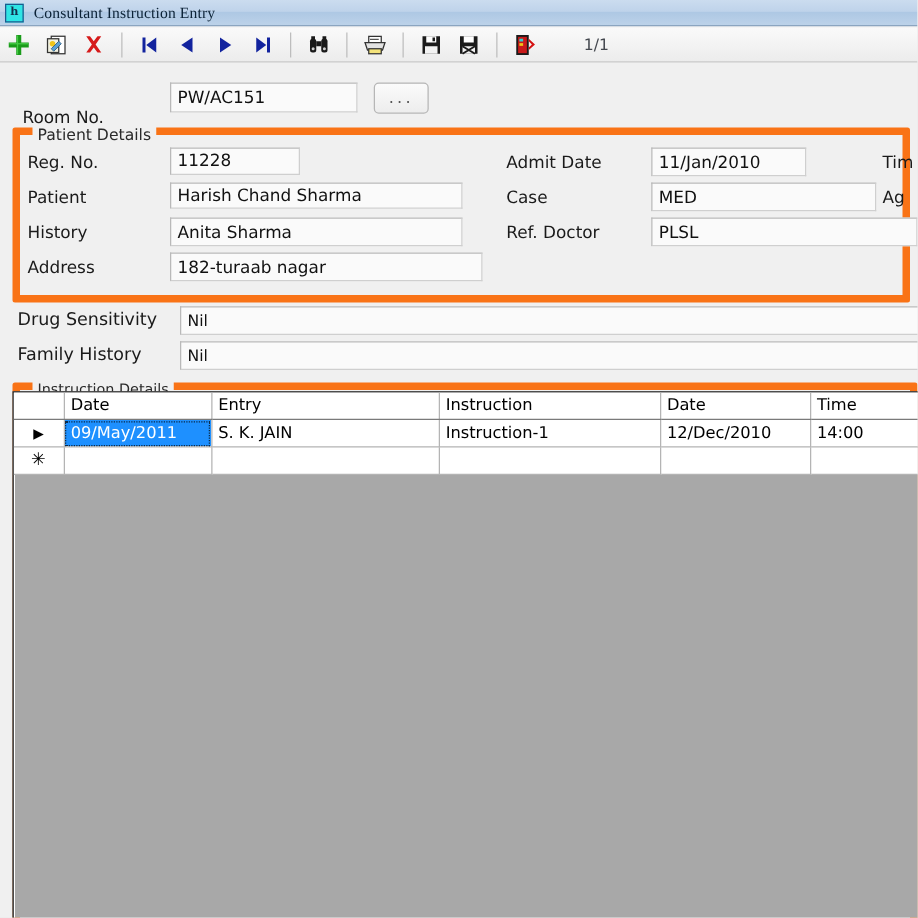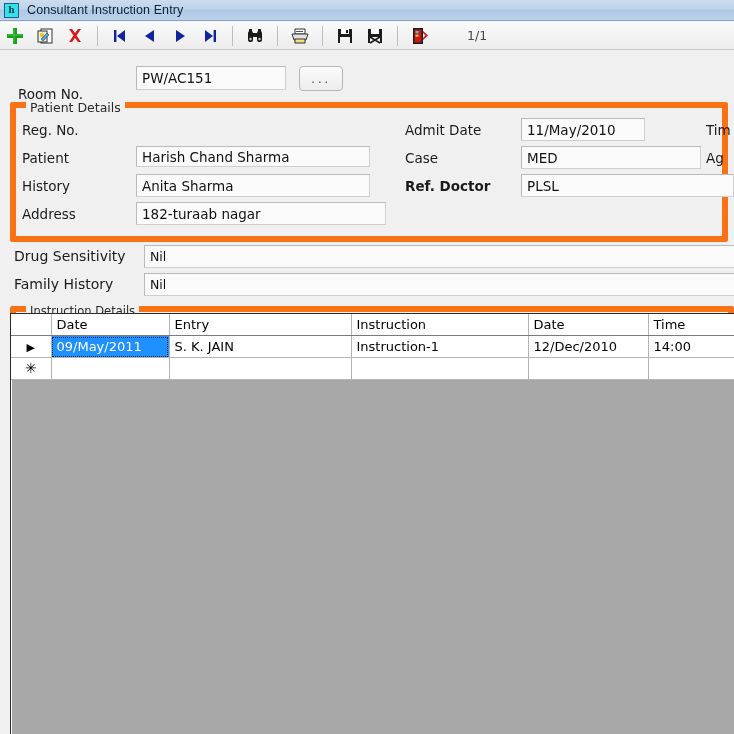--- a/index.html
+++ b/index.html
@@ -48,21 +48,21 @@
     line-height: 13px;
     text-align: center;
     font-weight: bold;
     color: #12324f;
     font-family: "DejaVu Serif", "Liberation Serif", serif;
   }
   .title-text {
     margin-left: 8px;
     font-size: 12.5px;
     color: #0b2236;
-    font-family: Liberation Sans, sans-serif;
+    font-family: Liberation Serif, serif;
     letter-spacing: 0.1px;
   }
 
   
   .toolbar {
     position: absolute;
     left: 0; top: 22px;
     width: 734px;
     height: 28px;
     background: linear-gradient(to bottom,#fafafa 0%, #f3f3f3 50%, #ececec 100%);
@@ -353,37 +353,38 @@
       <div class="lbl" style="position:absolute;left:18px;top:22px;">Room No.</div>
       <div class="fld" style="position:absolute;left:136px;top:2px;width:150px;height:24px;">PW/AC151</div>
       <div class="btn-dots" style="position:absolute;left:299px;top:2px;width:44px;height:25px;">...</div>
     </div>
 
     <div class="groupbox" style="left:10px;top:44px;width:718px;height:140px;">
       <div class="gb-title">Patient Details</div>
     </div>
 
     <div class="lbl" style="position:absolute;left:22px;top:64px;">Reg. No.</div>
+    <div class="fld" style="position:absolute;left:136px;top:60px;width:104px;height:22px;">11228</div>
 
     <div class="lbl" style="position:absolute;left:22px;top:92px;">Patient</div>
     <div class="fld" style="position:absolute;left:136px;top:88px;width:234px;height:21px;">Harish Chand Sharma</div>
 
     <div class="lbl" style="position:absolute;left:22px;top:120px;">History</div>
     <div class="fld" style="position:absolute;left:136px;top:116px;width:234px;height:23px;">Anita Sharma</div>
 
     <div class="lbl" style="position:absolute;left:22px;top:148px;">Address</div>
     <div class="fld" style="position:absolute;left:136px;top:144px;width:250px;height:23px;">182-turaab nagar</div>
 
     <div class="lbl" style="position:absolute;left:405px;top:64px;">Admit Date</div>
-    <div class="fld" style="position:absolute;left:521px;top:60px;width:124px;height:23px;">11/May/2010</div>
+    <div class="fld" style="position:absolute;left:521px;top:60px;width:124px;height:23px;">11/Jan/2010</div>
 
     <div class="lbl" style="position:absolute;left:405px;top:92px;">Case</div>
     <div class="fld" style="position:absolute;left:521px;top:88px;width:180px;height:23px;">MED</div>
 
-    <div class="lbl" style="position:absolute;left:405px;top:120px;font-weight:bold;">Ref. Doctor</div>
+    <div class="lbl" style="position:absolute;left:405px;top:120px;">Ref. Doctor</div>
     <div class="fld" style="position:absolute;left:521px;top:116px;width:213px;height:23px;">PLSL</div>
 
     <div class="lbl" style="position:absolute;left:706px;top:64px;">Tim</div>
     <div class="lbl" style="position:absolute;left:706px;top:92px;">Ag</div>
 
     <div class="lbl" style="position:absolute;left:14px;top:190px;font-size:14px;">Drug Sensitivity</div>
     <div class="fld" style="position:absolute;left:144px;top:187px;width:592px;height:23px;font-size:12.5px;">Nil</div>
 
     <div class="lbl" style="position:absolute;left:14px;top:218px;font-size:14px;">Family History</div>
     <div class="fld" style="position:absolute;left:144px;top:215px;width:592px;height:23px;font-size:12.5px;">Nil</div>

